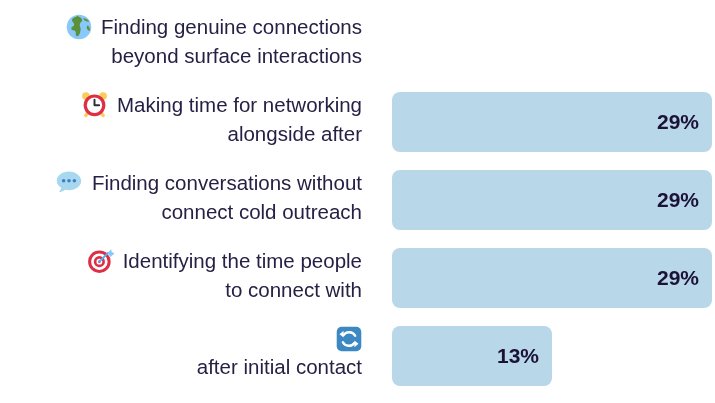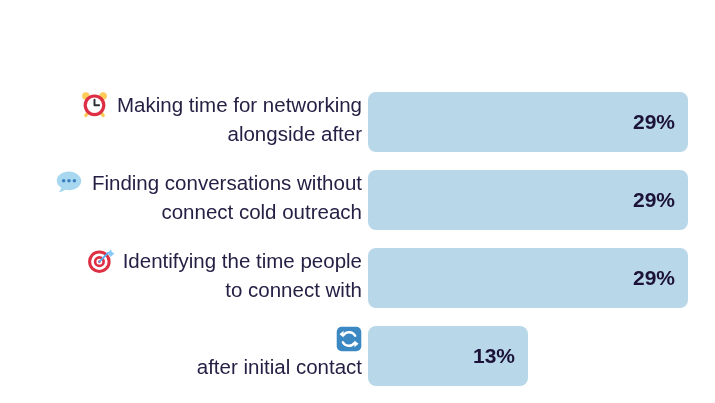--- a/index.html
+++ b/index.html
@@ -29,41 +29,55 @@
     color:var(--label-color);
   }
   .line1{
     display:flex;justify-content:flex-end;align-items:center;gap:9px;
     white-space:nowrap;
   }
   .line2{white-space:nowrap;}
   .icon{flex:0 0 auto;display:inline-flex;}
   .icon svg{display:block;}
   .track{
-    margin-left:6px;
+    margin-left:30px;
     width:320px;height:54px;
     position:relative;
   }
   .bar{
     height:60px;border-radius:8px;
     background:var(--bar-fill);
     display:flex;align-items:center;justify-content:flex-end;
   }
   .pct{
     font-weight:bold;font-size:21px;
     color:var(--value-color);
     padding-right:13px;
   }
 </style>
 </head>
 <body>
 
 <div class="chart">
 
   <div class="row">
+    <div class="label">
+      <div class="line1">
+        <span class="icon">
+          <svg width="26" height="26" viewBox="0 0 36 36">
+            <circle cx="18" cy="18" r="17" fill="#88c9f9"></circle>
+            <path fill="#5c913b" d="M16 2.5c-2 2-6.5 2.2-7.5 5.2s2.8 4 2.8 7-4.8 3-3.8 6 4.8 1 5.8 4-1 5 2 6 5-7 5-10-2-4-1-7 4-3 3-6-4.3-3.2-6.3-5.2z"></path>
+            <path fill="#5c913b" d="M24.5 5.5c-1 2 .8 3.2 2.8 4.2s4.2 1.2 5.2.2a17 17 0 0 0-8-4.4z"></path>
+            <path fill="#5c913b" d="M30.5 15.5c-2 1-2.2 3.2-1.2 5.2s3.2 3.2 4.2 2.2a17 17 0 0 0-3-7.4z"></path>
+          </svg>
+        </span>
+        <span>Finding genuine connections</span>
+      </div>
+      <div class="line2">beyond surface interactions</div>
+    </div>
     <div class="track">
       
     </div>
   </div>
 
   <div class="row">
     <div class="label">
       <div class="line1">
         <span class="icon">
           <svg width="27" height="27" viewBox="0 0 36 36">

